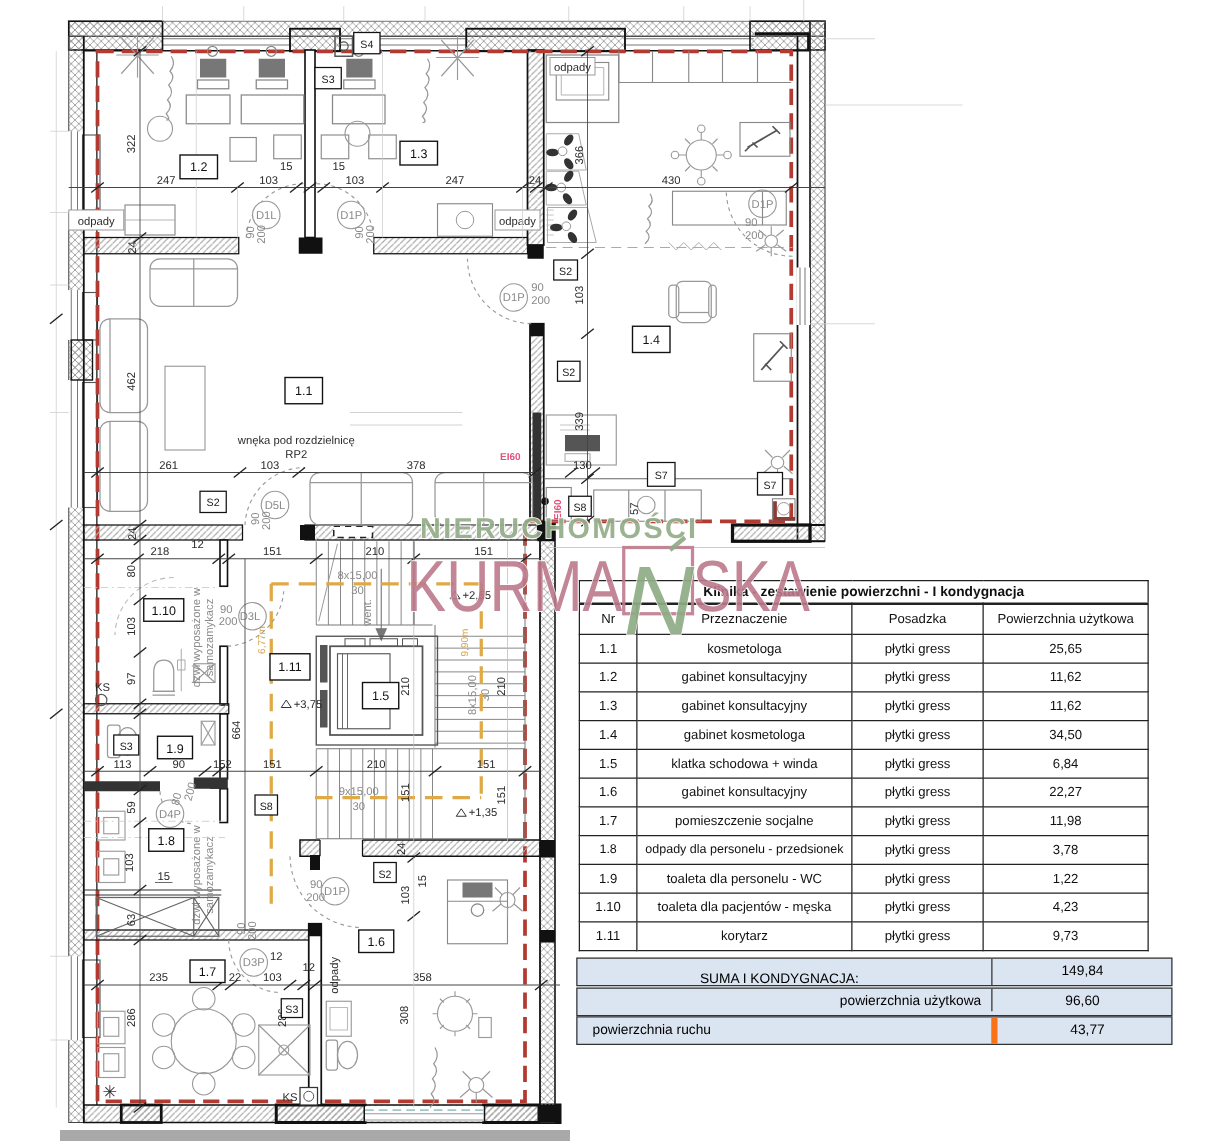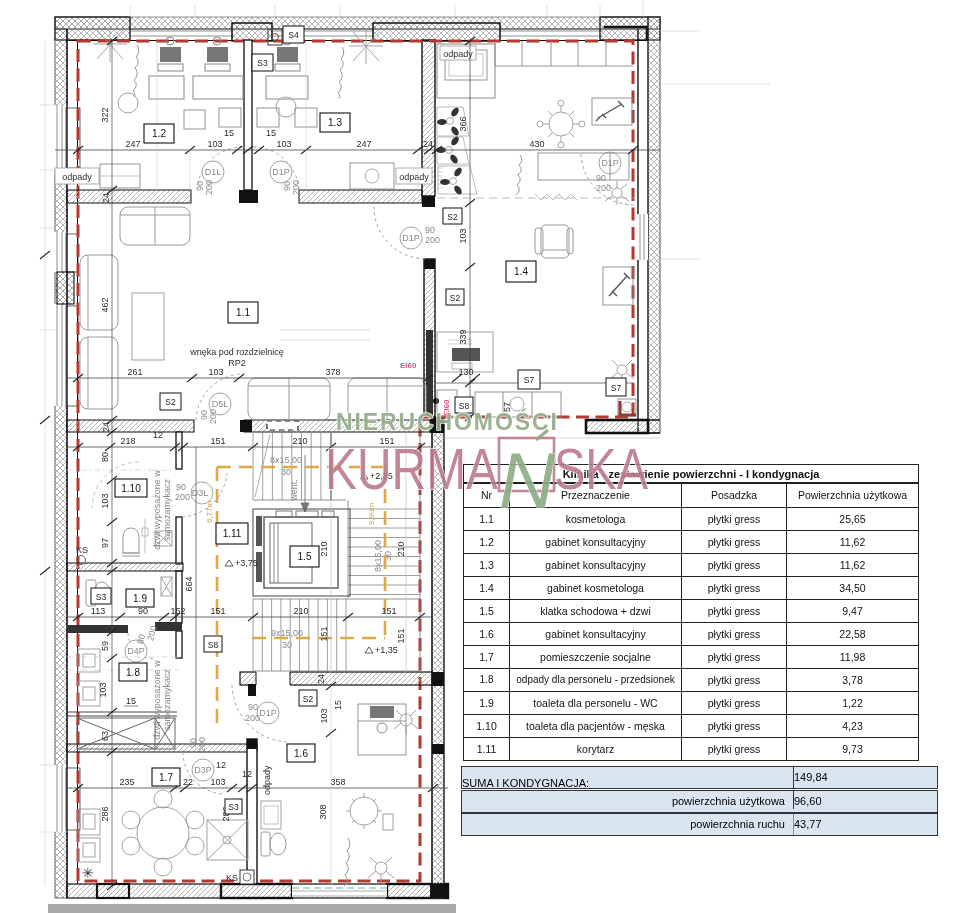--- a/index.html
+++ b/index.html
@@ -987,29 +987,29 @@
             <td>11,62</td>
           </tr>
 <tr>
             <td style="height:22px">1.4</td>
             <td>gabinet kosmetologa</td>
             <td>płytki gress</td>
             <td>34,50</td>
           </tr>
 <tr>
             <td style="height:22px">1.5</td>
-            <td>klatka schodowa + dzwi</td>
+            <td>klatka schodowa + winda</td>
             <td>płytki gress</td>
-            <td>9,47</td>
+            <td>6,84</td>
           </tr>
 <tr>
             <td style="height:22px">1.6</td>
             <td>gabinet konsultacyjny</td>
             <td>płytki gress</td>
-            <td>22,58</td>
+            <td>22,27</td>
           </tr>
 <tr>
             <td style="height:22px">1.7</td>
             <td>pomieszczenie socjalne</td>
             <td>płytki gress</td>
             <td>11,98</td>
           </tr>
 <tr>
             <td style="height:22px;font-size:10px">1.8</td>
             <td style="font-size:10px">odpady dla personelu - przedsionek</td>
@@ -1032,32 +1032,32 @@
             <td style="height:22px">1.11</td>
             <td>korytarz</td>
             <td>płytki gress</td>
             <td>9,73</td>
           </tr>
 </tbody>
       </table>
 </div>
 
 <div style="position:absolute;left:461px;top:766px;width:475px;height:21px;background:#dbe5f1;border:1px solid #333;font-size:11px">
-<div style="position:absolute;left:0;top:6px;width:323px;height:21px;text-align:left;line-height:21px;padding-right:8px">SUMA I KONDYGNACJA:</div>
-<div style="position:absolute;left:331px;top:0;width:144px;height:21px;line-height:21px;border-left:1px solid #333">149,84</div>
+<div style="position:absolute;left:0;top:6px;width:323px;height:21px;text-align:center;line-height:21px;padding-right:8px">SUMA I KONDYGNACJA:</div>
+<div style="position:absolute;left:331px;top:0;width:144px;height:21px;text-align:center;line-height:21px;border-left:1px solid #333">149,84</div>
 </div>
 
 <div style="position:absolute;left:461px;top:790px;width:475px;height:21px;background:#dbe5f1;border:1px solid #333;font-size:11px">
 <div style="position:absolute;left:0;top:0;width:323px;height:21px;text-align:right;line-height:21px;padding-right:8px">powierzchnia użytkowa</div>
-<div style="position:absolute;left:331px;top:0;width:144px;height:18px;text-align:left;line-height:21px;border-left:1px solid #333">96,60</div>
+<div style="position:absolute;left:331px;top:0;width:144px;height:18px;text-align:center;line-height:21px;border-left:1px solid #333">96,60</div>
 </div>
 
 <div style="position:absolute;left:461px;top:813px;width:475px;height:21px;background:#dbe5f1;border:1px solid #333;font-size:11px">
-<div style="position:absolute;left:0;top:0;width:323px;height:21px;text-align:right;line-height:21px;padding-right:8px">powierzchnia ruchu</div>
-<div style="position:absolute;left:331px;top:0;width:144px;height:21px;line-height:21px;border-left:1px solid #f97316">43,77</div>
+<div style="position:absolute;left:12px;top:0;width:323px;height:21px;text-align:left;line-height:21px;padding-right:8px">powierzchnia ruchu</div>
+<div style="position:absolute;left:331px;top:0;width:144px;height:21px;text-align:center;line-height:21px;border-left:5px solid #f97316">43,77</div>
 </div>
 
 <svg width="973" height="913" viewBox="0 0 973 913" style="position:absolute;left:0;top:0;pointer-events:none">
 
 <text x="336" y="430" font-family="Liberation Sans, sans-serif" font-size="23" font-weight="bold" letter-spacing="1.9" style="fill:#95ae8a" stroke="#fff" stroke-width="1.5" paint-order="stroke" opacity="0.93">NIERUCHOMOŚCI</text>
 
 <text x="325" y="489" font-family="Liberation Serif, serif" font-size="58" style="fill:#bd7a8c" stroke="#fff" stroke-width="1.4" paint-order="stroke" opacity="0.9" textLength="173" lengthAdjust="spacingAndGlyphs">KURMA</text>
 
 <rect x="499" y="438" width="55" height="53" fill="none" stroke="#bd7a8c" stroke-width="2.6" opacity="0.9"></rect>
 

